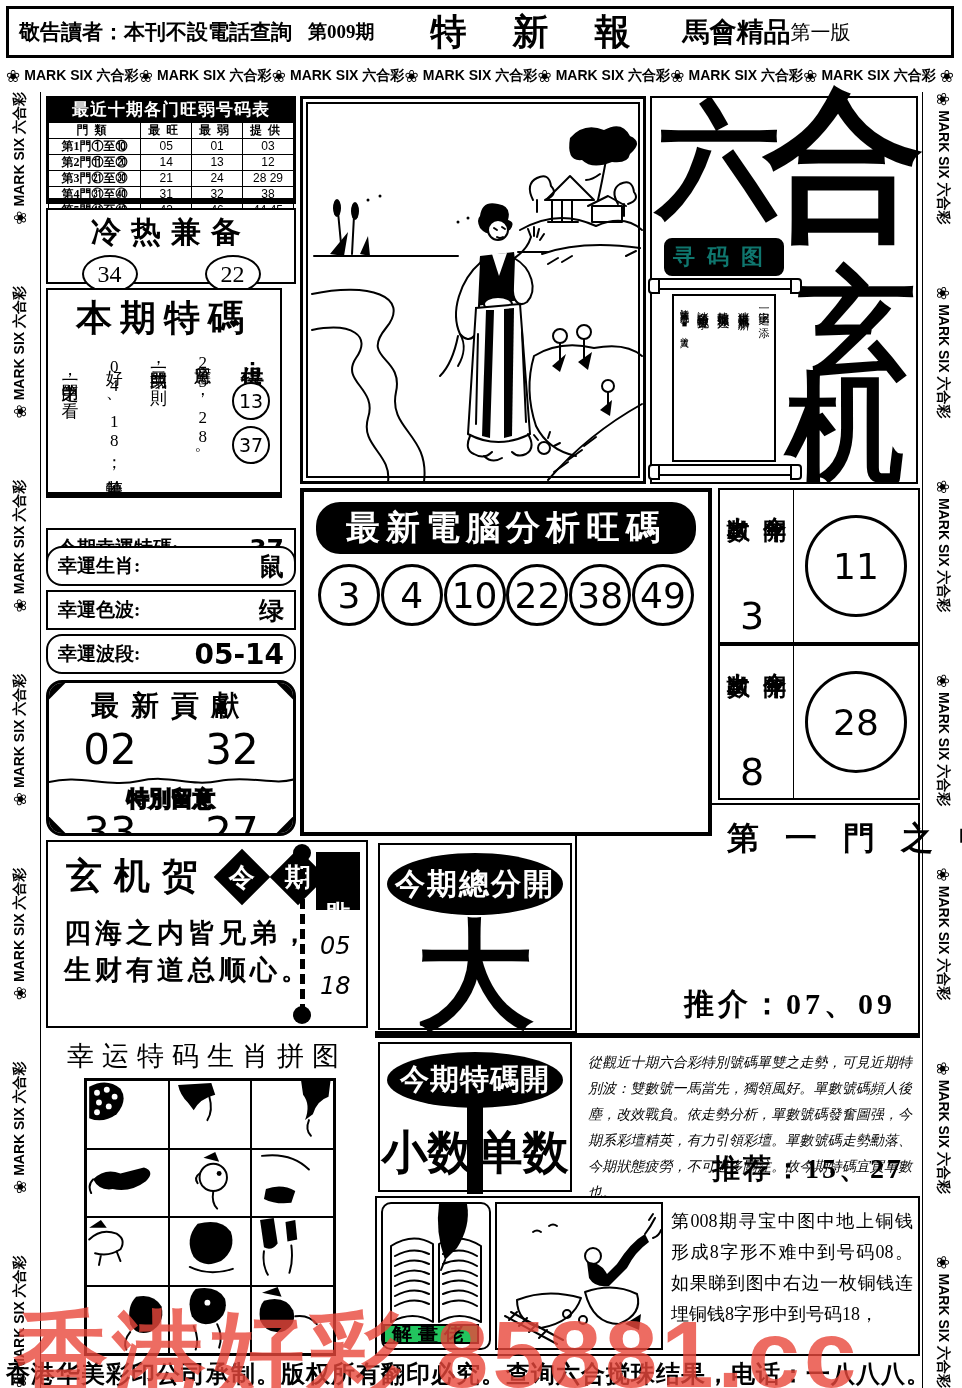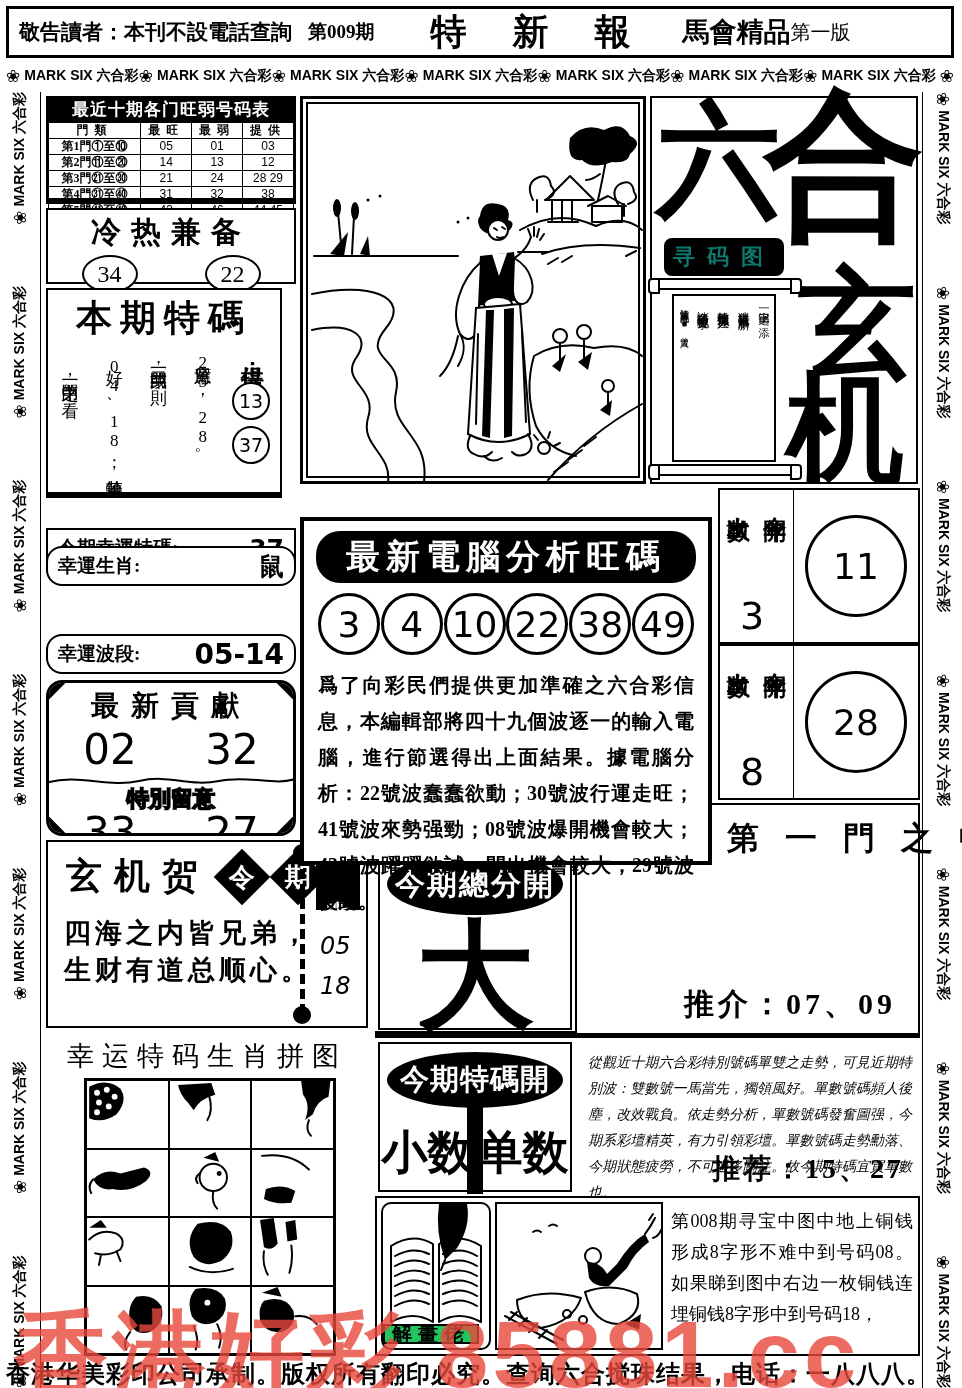--- a/index.html
+++ b/index.html
@@ -313,20 +313,24 @@
   </div>
 
   <div class="box lrow" style="top:528px;text-decoration:underline;">
     <span class="lab">今期幸運特碼:</span>
     <span class="val">37</span>
   </div>
   <div class="box lrow round" style="top:546px;">
     <span class="lab">幸運生肖:</span>
     <span class="val" style="font-family:'Liberation Serif',serif;">鼠</span>
   </div>
+  <div class="box lrow" style="top:590px;">
+    <span class="lab">幸運色波:</span>
+    <span class="val" style="font-family:'Liberation Serif',serif;">绿</span>
+  </div>
   <div class="box lrow round" style="top:634px;align-items:center;">
     <span class="lab">幸運波段:</span>
     <span class="val" style="font-size:28px;">05-14</span>
   </div>
 
   <div class="box contrib" style="left:46px;top:680px;width:250px;height:156px;overflow:hidden;">
     <div class="corner" style="left:-14px;top:-14px;transform:rotate(45deg);"></div>
     <div class="corner" style="right:-14px;top:-14px;transform:rotate(45deg);"></div>
     <div class="corner" style="left:-14px;bottom:-14px;transform:rotate(45deg);"></div>
     <div class="corner" style="right:-14px;bottom:-14px;transform:rotate(45deg);"></div>
@@ -522,31 +526,30 @@
 
         <path class="ink" d="M162,332 q-6,14 4,18 q10,6 18,-2 M220,330 q8,14 -2,20 q-8,4 -14,-2"></path>
         <path class="ink" d="M176,352 q8,8 18,2"></path>
 
         <circle class="fill" cx="150" cy="118" r="1.5"></circle>
           <circle class="fill" cx="160" cy="114" r="1.5"></circle>
       </svg>
     </div>
   </div>
 
-  <div class="box comp" style="left:300px;top:488px;width:412px;height:348px;margin-top:29px;">
+  <div class="box comp" style="left:300px;top:488px;width:412px;height:348px;">
     <div class="comp-banner">最新電腦分析旺碼</div>
     <div class="comp-nums">
       <span class="circle">3</span>
       <span class="circle">4</span>
       <span class="circle">10</span>
       <span class="circle">22</span>
       <span class="circle">38</span>
       <span class="circle">49</span>
     </div>
-    <div class="comp-body">爲了向彩民們提供更加準確之六合彩信息，本編輯部將四十九個波逐一的輸入電腦，進行節選得出上面結果。據電腦分析：22號波蠢蠢欲動；30號波行運走旺；41號波來勢强勁；08號波爆開機會較大；43號波躍躍欲試，開出機會較大；29號波後勁。</div>
   </div>
 
   <div class="box" style="left:650px;top:96px;width:268px;height:388px;">
     <div class="bigchar" style="left:4px;top:2px;font-size:124px;">六</div>
     <div class="bigchar" style="left:112px;top:-12px;font-size:160px;">合</div>
     <div class="bigchar" style="left:146px;top:168px;font-size:118px;">玄</div>
     <div class="bigchar" style="left:134px;top:272px;font-size:118px;">机</div>
     <div class="scroll-head">寻码图</div>
     <div class="roller" style="top:180px;"></div>
     <div class="scroll-body">

